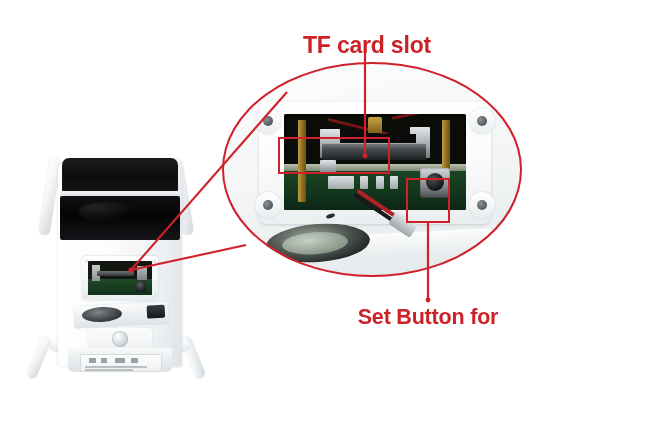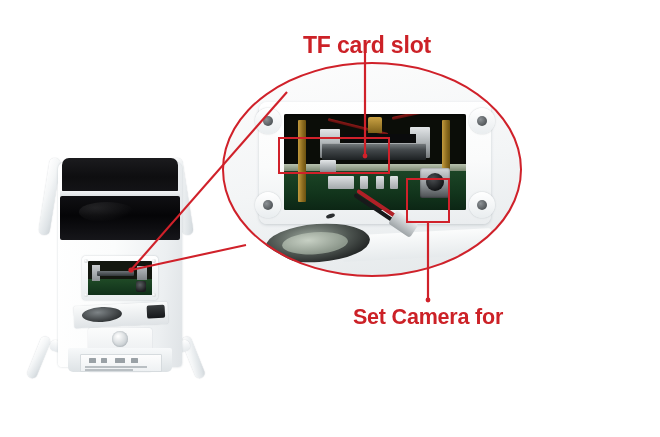--- a/index.html
+++ b/index.html
@@ -590,16 +590,16 @@
     <line x1="365" y1="52" x2="365" y2="156" stroke="#d0212a" stroke-width="2.2"></line>
     <circle cx="365" cy="156" r="2.4" fill="#d0212a"></circle>
 
     <line x1="428" y1="223" x2="428" y2="300" stroke="#d0212a" stroke-width="2.2"></line>
     <circle cx="428" cy="300" r="2.4" fill="#d0212a"></circle>
   </svg>
 
   <div class="callout" id="label-tf">TF card slot</div>
 
   <div class="callout" id="label-set">
-    <span class="ln">Set Camera for</span>
+    <span class="ln">Set Button for</span>
   </div>
 
 </div>
 
 </body></html>

